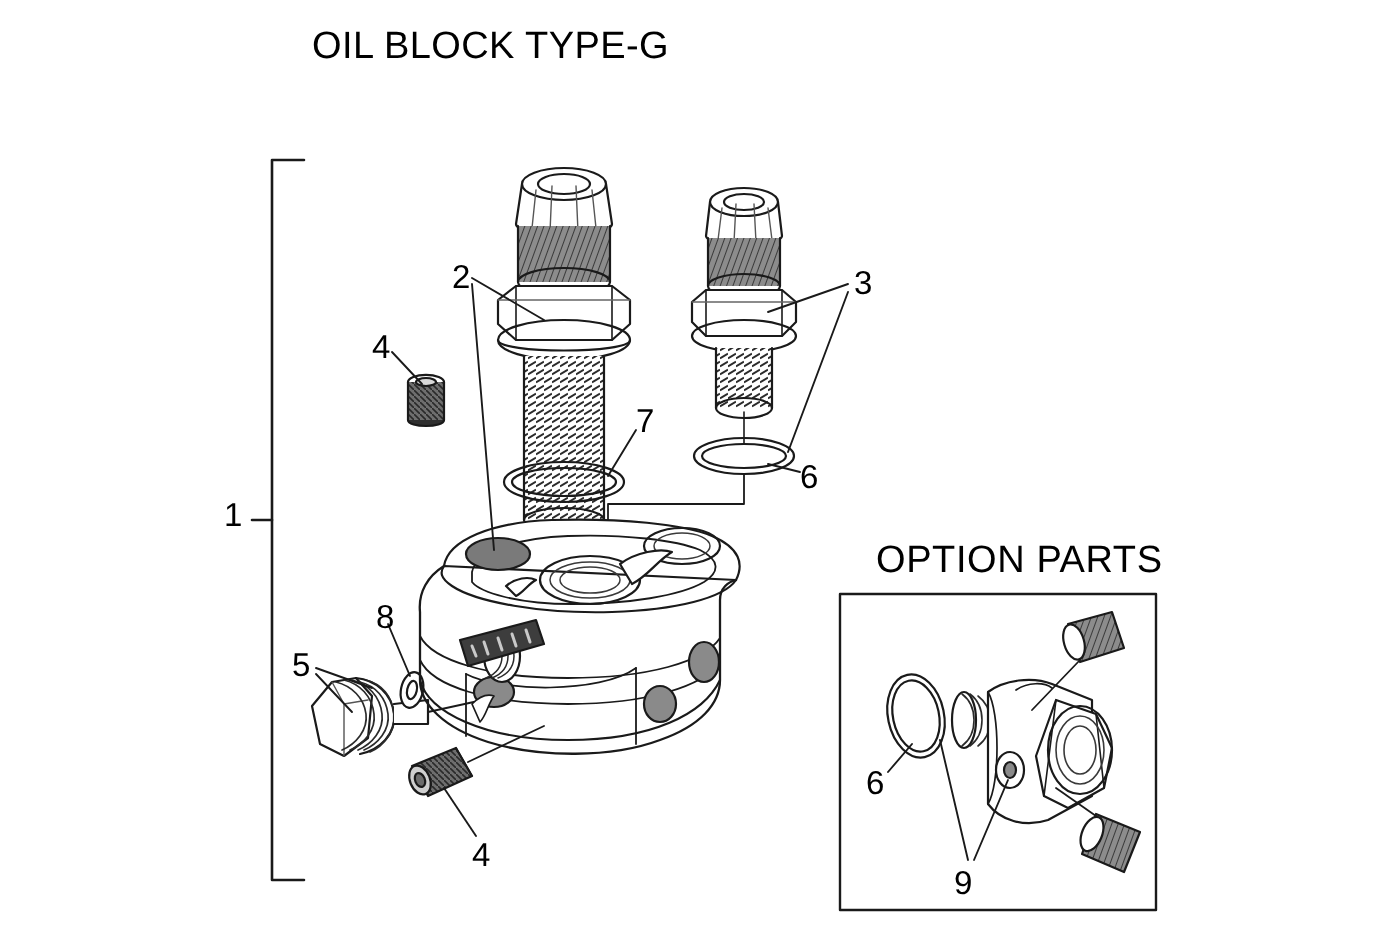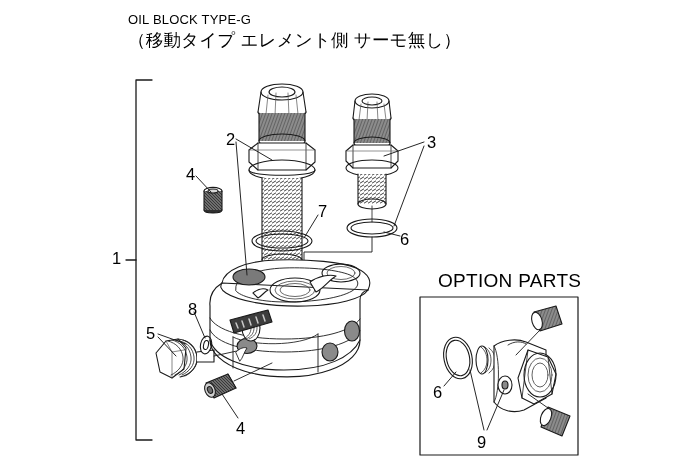--- a/index.html
+++ b/index.html
@@ -32,23 +32,24 @@
     overflow: visible;
   }
   .title-block {
     position: absolute;
     left: 128px;
     top: 12px;
     width: 420px;
     line-height: 1.28;
   }
   .title-line1 {
-    font-size: 13px;
+    font-size: 19px;
     letter-spacing: 0.2px;
     white-space: nowrap;
+    margin-left: 28px;
   }
   .title-line2 {
     font-size: 17.5px;
     letter-spacing: 0.2px;
     white-space: nowrap;
   }
   .option-title {
     position: absolute;
     left: 438px;
     top: 270px;
@@ -64,21 +65,20 @@
     user-select: none;
   }
 </style>
 </head>
 <body>
 
 <div id="diagram-root">
 
   <div class="title-block">
     <div class="title-line1">OIL BLOCK TYPE-G</div>
-    <div class="title-line2">（移動タイプ エレメント側 サーモ無し）</div>
   </div>
 
   <svg class="layer" viewBox="0 0 700 467">
     <defs>
       <pattern id="knurl" width="3" height="3" patternUnits="userSpaceOnUse" patternTransform="rotate(20)">
         <rect width="3" height="3" fill="#8c8c8c"></rect>
         <line x1="0" y1="0" x2="0" y2="3" stroke="#3a3a3a" stroke-width="1"></line>
       </pattern>
       <pattern id="thread-h" width="4" height="4" patternUnits="userSpaceOnUse">
         <rect width="4" height="4" fill="#ffffff"></rect>

